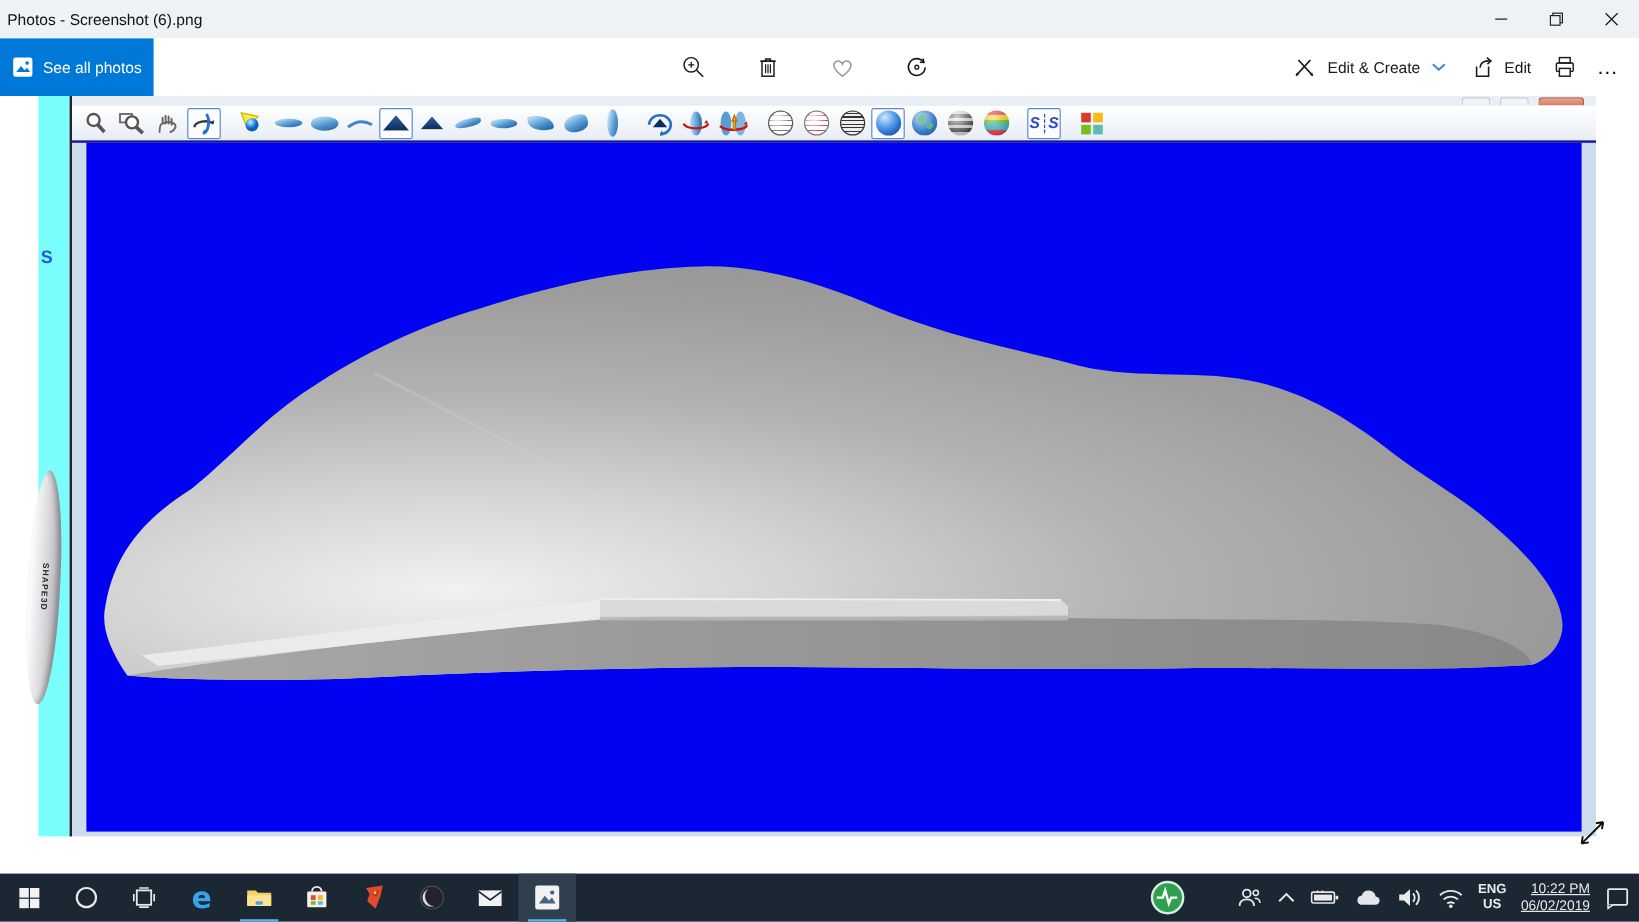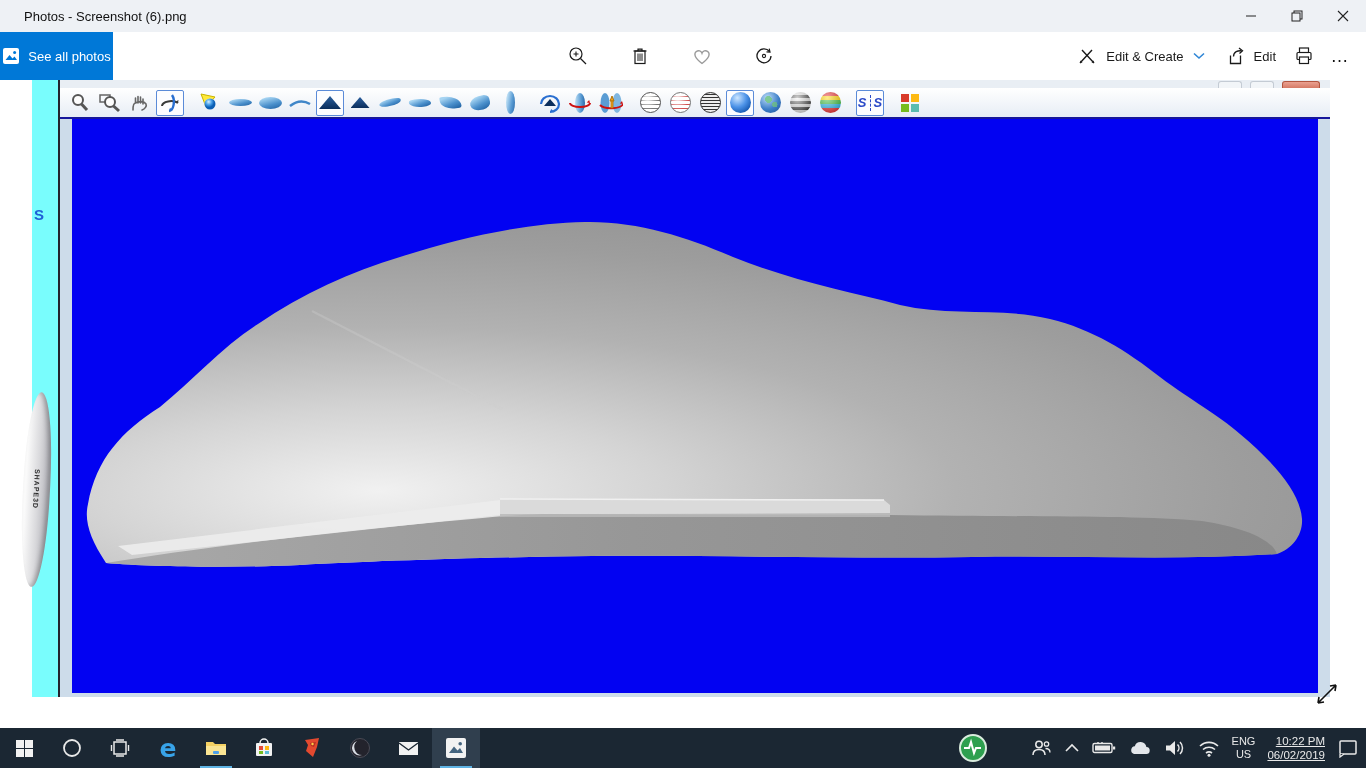--- a/index.html
+++ b/index.html
@@ -1,26 +1,26 @@
 <!DOCTYPE html>
 <html><head>
 <meta charset="utf-8">
 <style>
   * { margin:0; padding:0; box-sizing:border-box; }
   html,body { width:1366px; height:768px; overflow:hidden; font-family:"Liberation Sans", sans-serif; background:#fff; }
 
   
   .titlebar { position:absolute; left:0; top:0; width:1366px; height:32px; background:#eef1f5; display:flex; align-items:center; }
-  .titlebar .title { font-size:13px; color:#111; padding-left:24px; flex:1; }
+  .titlebar .title { font-size:13px; color:#111; padding-left:6px; flex:1; }
   .wincontrols { display:flex; height:32px; }
   .wincontrols .wc { width:46px; height:32px; display:flex; align-items:center; justify-content:center; background:transparent; border:none; cursor:pointer; }
 
   
   .commandbar { position:absolute; left:0; top:32px; width:1366px; height:48px; background:#fff; display:flex; align-items:center; }
-  .btn-see-all { width:113px; height:48px; background:#0078d7; color:#fff; border:none; display:flex; align-items:center; justify-content:center; gap:8px; font-size:13px; cursor:pointer; }
+  .btn-see-all { width:128px; height:48px; background:#0078d7; color:#fff; border:none; display:flex; align-items:center; justify-content:center; gap:8px; font-size:13px; cursor:pointer; }
   .btn-plain { background:none; border:none; display:flex; align-items:center; gap:9px; font-size:13px; color:#1a1a1a; cursor:pointer; height:48px; padding:0 10px; }
   .center-tools { position:absolute; left:560px; top:0; height:48px; display:flex; align-items:center; gap:26px; }
   .tool-ic { width:36px; height:36px; background:none; border:none; display:flex; align-items:center; justify-content:center; cursor:pointer; }
   .right-tools { position:absolute; right:8px; top:0; height:48px; display:flex; align-items:center; }
 
   
   .stage { position:absolute; left:0; top:80px; width:1366px; height:648px; background:#fff; }
   .photo { position:absolute; left:32px; top:0; width:1298px; height:617px; }
   .cyan-strip { position:absolute; left:0; top:0; width:26px; height:617px; background:#79fdfd; }
   .partial-s { position:absolute; left:2px; top:126px; font-size:15px; font-weight:bold; color:#1f5fd6; }
@@ -83,21 +83,21 @@
   .expand-handle { position:absolute; right:24px; top:600px; width:30px; height:30px; background:none; border:none; cursor:pointer; }
 
   
   .taskbar { position:absolute; left:0; top:728px; width:1366px; height:40px; background:#1b2733; display:flex; align-items:stretch; color:#e9e9e9; }
   .tb-left { display:flex; }
   .tb-app { width:48px; display:flex; align-items:center; justify-content:center; background:none; border:none; cursor:pointer; position:relative; }
   .tb-app.running::after { content:""; position:absolute; left:8px; right:8px; bottom:0; height:2px; background:#5eb3e4; }
   .tb-app.active { background:#303f4e; }
   .tb-right { margin-left:auto; display:flex; align-items:center; gap:2px; padding-right:2px; }
   .tray-btn { background:none; border:none; display:flex; align-items:center; justify-content:center; height:40px; padding:0 5px; cursor:pointer; color:#e9e9e9; }
-  .lang { font-size:11px; line-height:13px; text-align:center; }
+  .lang { font-size:11px; line-height:13px; text-align:center;font-weight:bold; }
   .clock { font-size:11.5px; line-height:14px; text-align:right;text-decoration:underline; }
 
   .glyph-e { font-family:"DejaVu Sans", sans-serif; font-size:25px; font-weight:bold; color:#38a3e8; line-height:1; }
   .ellipsis-glyph { font-size:18px; letter-spacing:1px; color:#111; line-height:10px; }
 </style>
 </head>
 <body>
 
 <div class="titlebar">
   <span class="title">Photos - Screenshot (6).png</span>

